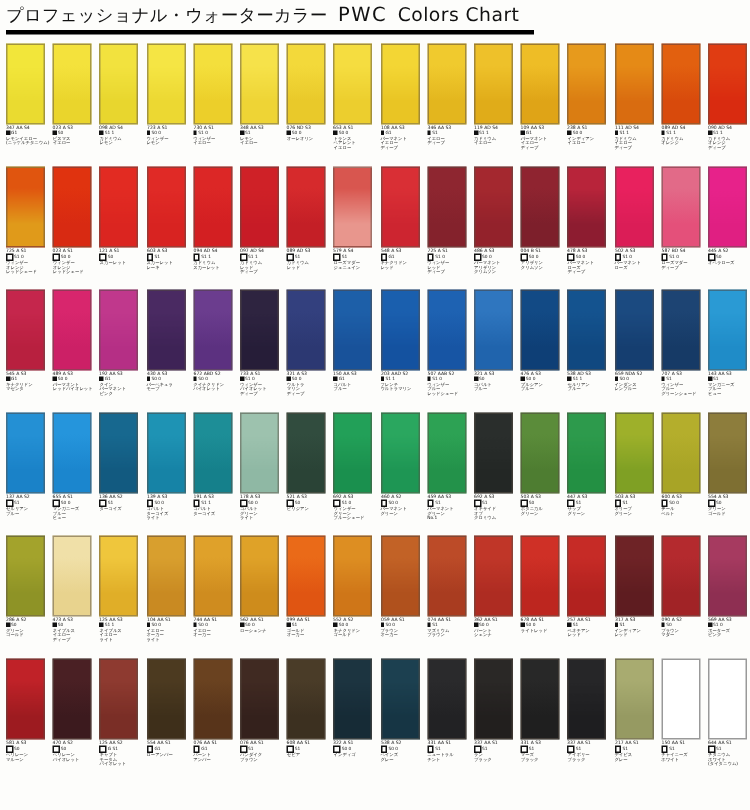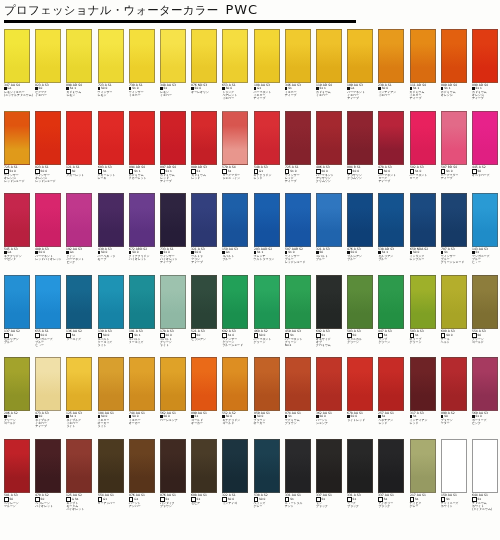--- a/index.html
+++ b/index.html
@@ -94,20 +94,21 @@
 </style>
 </head>
 <body>
 
 <div id="page">
 
   <div id="header">
     <div id="title-line">
       <span id="title-jp">プロフェッショナル・ウォーターカラー</span>
       <span id="title-brand">PWC</span>
+      <span id="title-en">Colors Chart</span>
     </div>
     <div id="title-rule"></div>
   </div>
 
   <div id="grid">
       <div class="row">
         <div class="cell" style="left: 2px;">
           <div class="swatch" style="background: linear-gradient(rgb(242, 230, 58) 0%, rgb(242, 230, 58) 26%, rgb(234, 219, 48) 72%, rgb(234, 219, 48) 100%);"></div>
           <div class="label">
             <span class="code">347 AA S4</span>

